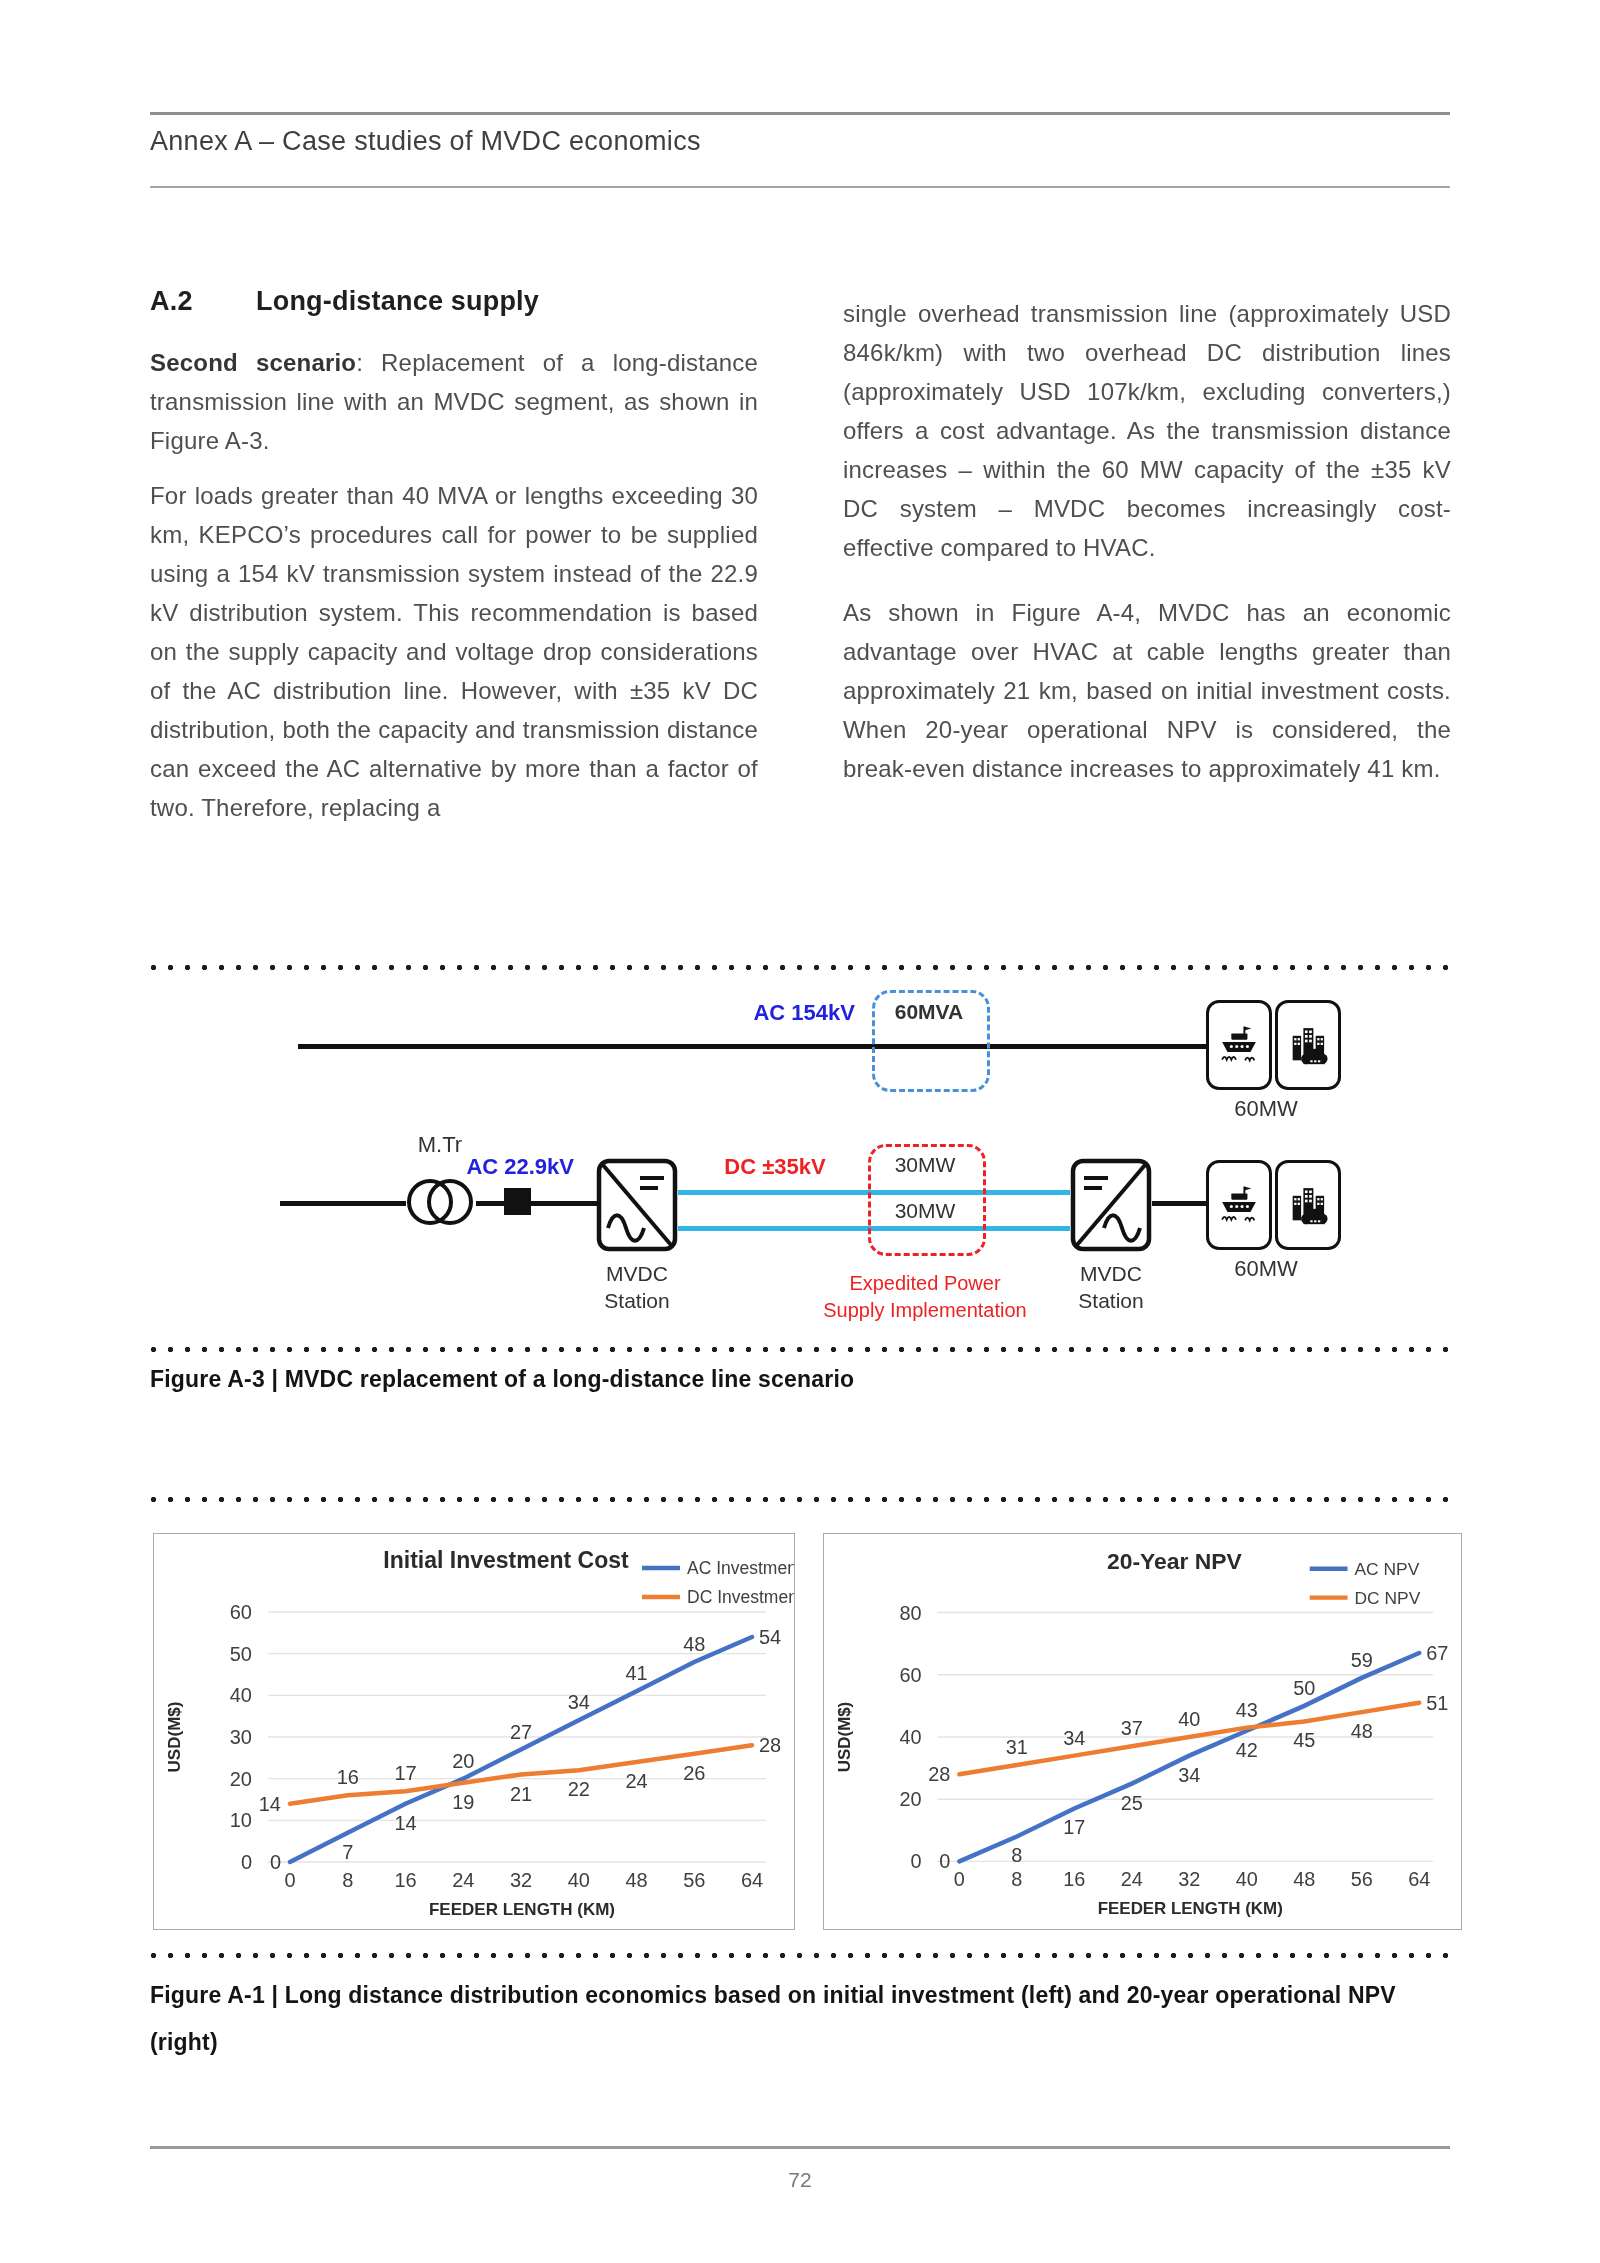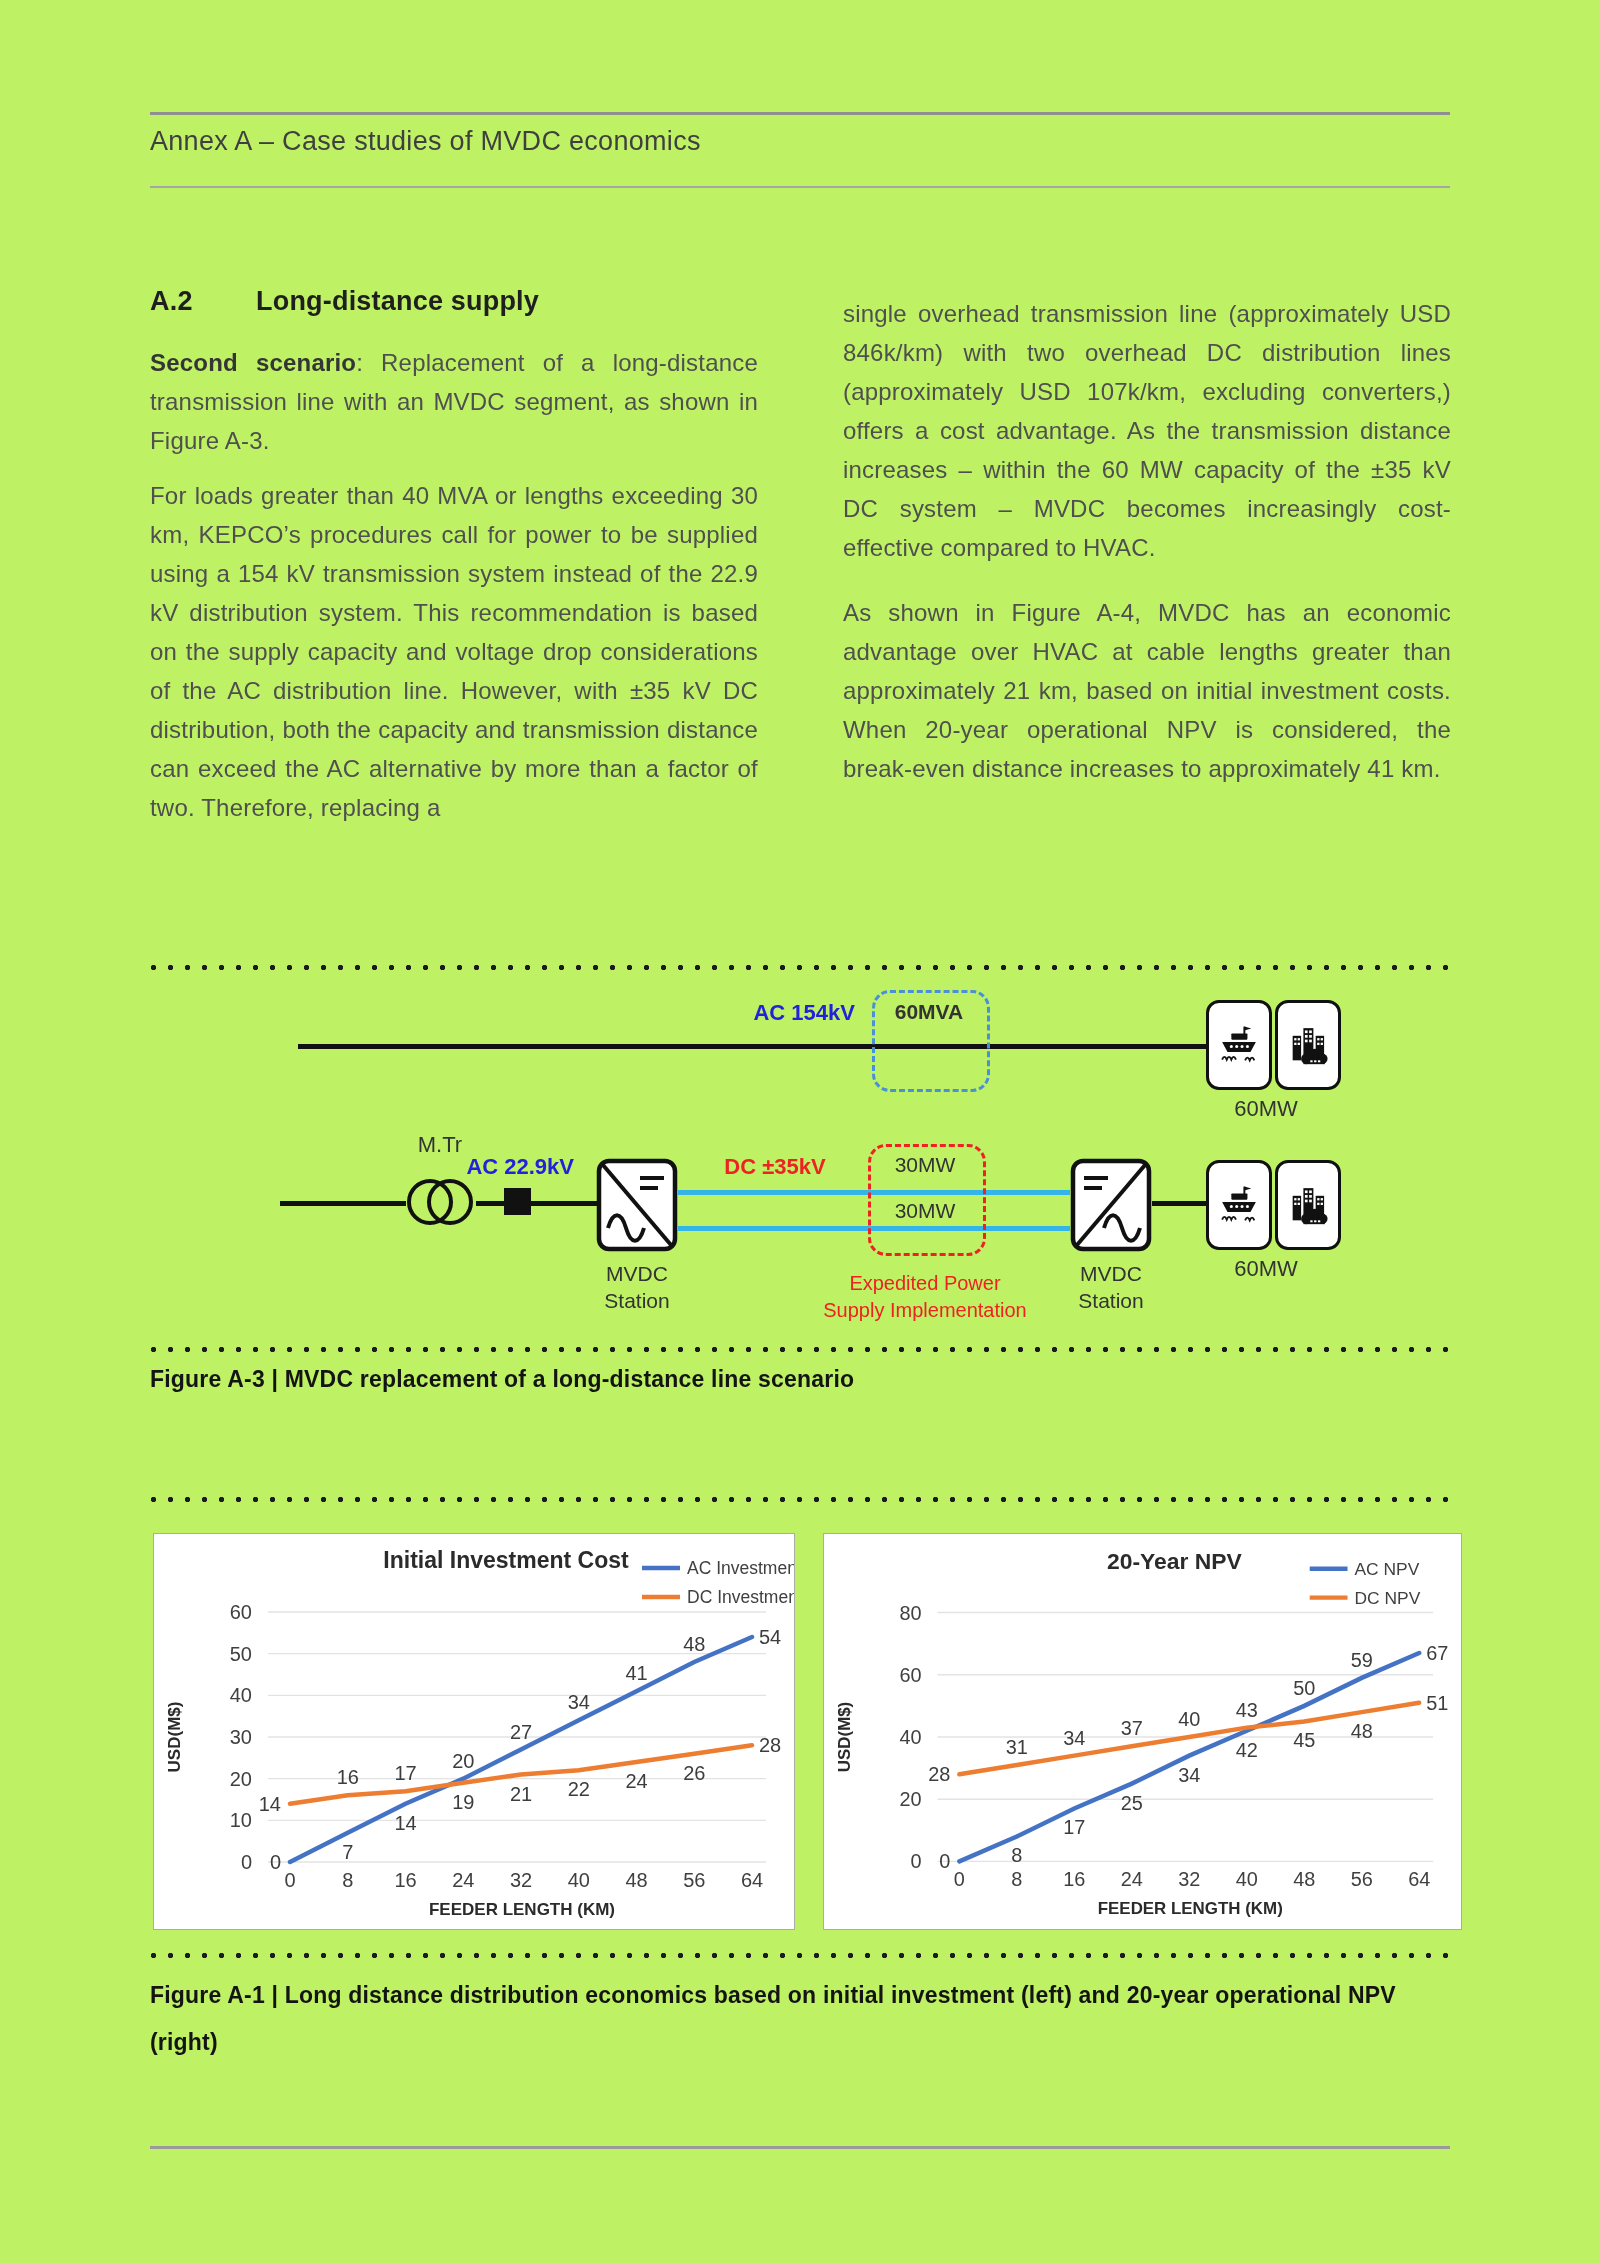--- a/index.html
+++ b/index.html
@@ -1,16 +1,16 @@
 <!DOCTYPE html>
 <html style="--series-ac-blue: #4472C4; --series-dc-orange: #ED7D31; --diagram-label-blue: #2222DD; --diagram-label-red: #EE2222; --dc-cable-cyan: #35B4E8;"><head>
 <meta charset="utf-8">
 <style>
   html,body{margin:0;padding:0;background:#e8e8e8;}
-  .page{position:relative;width:1600px;height:2263px;background:#bef264;margin:0 auto;
+  .page{position:relative;width:1600px;height:2263px;background:#ffffff;margin:0 auto;
         font-family:"Liberation Sans",sans-serif;overflow:hidden;}
   .rule{position:absolute;left:150px;width:1300px;background:#8f8f8f;}
   .running-head{position:absolute;left:150px;top:126px;font-size:27px;color:#3f3f3f;
         font-weight:400;letter-spacing:.3px;}
   .col{position:absolute;width:608px;}
   .col-left{left:150px;top:286px;}
   .col-right{left:843px;top:294px;}
   h2.sec{margin:0 0 26px 0;font-size:27px;color:#1f1f1f;font-weight:bold;letter-spacing:.2px;}
   h2.sec .num{display:inline-block;width:106px;}
   p.body{margin:0 0 16px 0;font-size:24px;line-height:39px;color:#4f4f4f;
@@ -323,13 +323,14 @@
         <text x="540.25" y="204" text-anchor="middle" font-size="20" fill="#3d3d3d">48</text>
         <text x="605" y="125.625" text-anchor="start" font-size="20" fill="#3d3d3d">67</text>
         <text x="605" y="175.625" text-anchor="start" font-size="20" fill="#3d3d3d">51</text>
       </svg>
   </div>
 
   <div class="dotted" style="top:1952px;"></div>
   <p class="fig-caption" style="top:1972px;width:1270px;line-height:47px;">Figure A-1 | Long distance distribution economics based on initial investment (left) and 20-year operational NPV (right)</p>
 
   <div class="rule" style="top:2146px;height:3px;background:#9a9a9a;"></div>
+  <div class="page-number">72</div>
 </div>
 
 </body></html>

